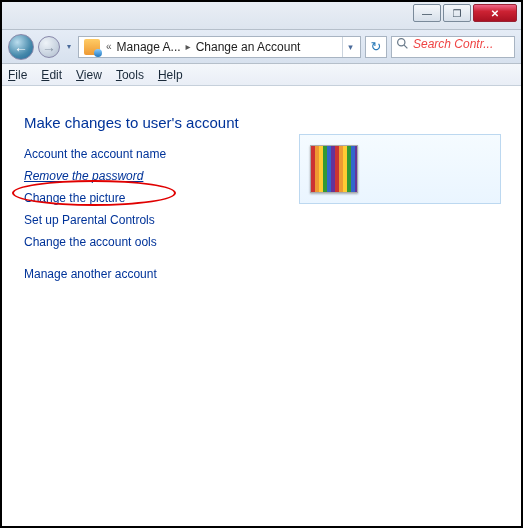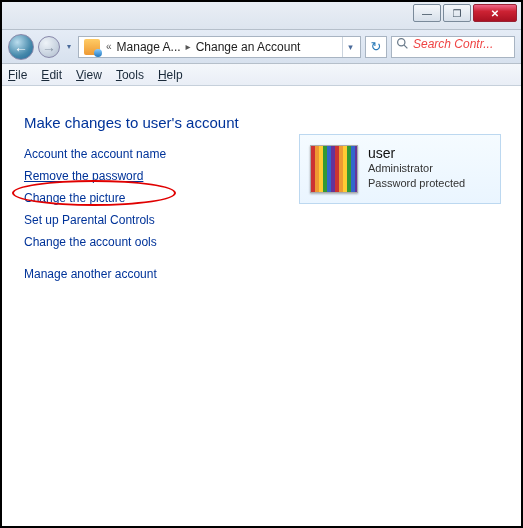--- a/index.html
+++ b/index.html
@@ -146,21 +146,21 @@
     margin-bottom: 16px;
   }
   .link-list a {
     display: block;
     color: #003399;
     text-decoration: none;
     font-size: 12px;
     margin-bottom: 8px;
     cursor: pointer;
   }
-  .link-emph { text-decoration: underline !important; }
+  .link-emph { text-decoration: underline !important; font-style: italic; }
   .gap { height: 10px; }
   
   .red-ellipse {
     position: absolute;
     border: 2px solid #e00000;
     border-radius: 50%;
     width: 164px;
     height: 26px;
     left: 10px;
     top: 178px;
@@ -237,22 +237,17 @@
       <a>Change the picture</a>
       <a>Set up Parental Controls</a>
       <a>Change the account ools</a>
       <div class="gap"></div>
       <a>Manage another account</a>
     </div>
   </div>
   <div>
     <div class="tile">
       <div class="avatar"></div>
-      <div>
-        <div class="acct-name">user</div>
-        <div class="acct-sub">Administrator</div>
-        <div class="acct-sub">Password protected</div>
-      </div>
     </div>
   </div>
 </div>
 
 <div class="red-ellipse"></div>
 
 </body></html>

